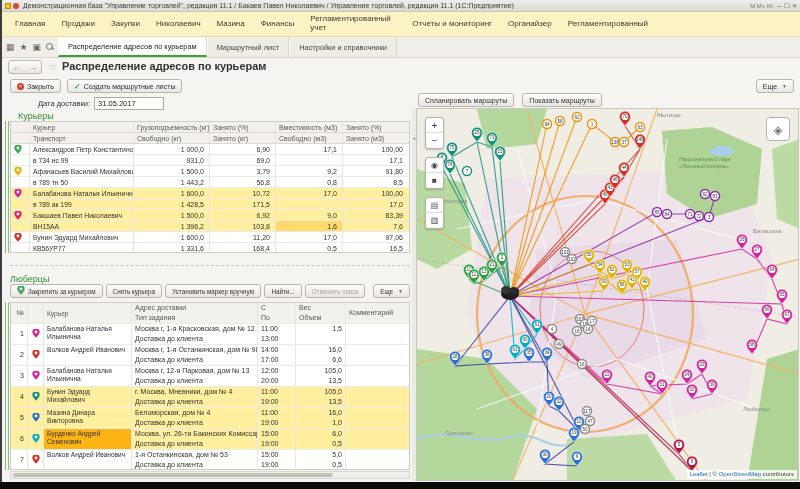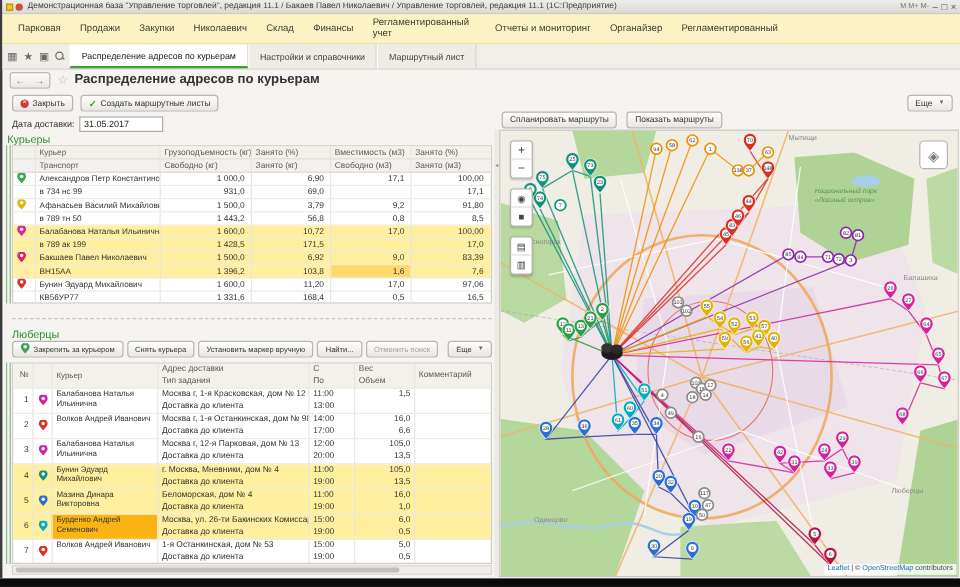--- a/index.html
+++ b/index.html
@@ -38,21 +38,21 @@
 
   .btn{display:inline-flex;align-items:center;gap:3px;height:14px;background:linear-gradient(#fefefe,#e9e6e1);border:1px solid #b8b5af;border-radius:3px;font-size:7px;color:#333;padding:0 6px;white-space:nowrap;}
   .btn.disabled{color:#a6a39d;}
   .btnrow{position:absolute;left:8px;top:79px;display:flex;gap:6px;}
   .ico-close{width:7px;height:7px;border-radius:50%;background:#d23b2e;color:#fff;font-size:6px;line-height:7px;text-align:center;flex:none;}
   .ico-check{color:#3a9e35;font-size:8px;font-weight:bold;flex:none;}
   .more-top{position:absolute;right:6px;top:79px;}
   .arr{font-size:5px;color:#666;margin-left:2px;}
 
   .daterow{position:absolute;left:8px;top:97px;display:flex;align-items:center;gap:4px;}
-  .datelabel{font-size:7.5px;color:#333;}
+  .datelabel{font-size:7.5px;color:#333;margin-left:28px;}
   .dateinput{width:70px;height:13px;background:#fff;border:1px solid #aeaba5;font-size:7.5px;color:#222;padding:0 3px;}
 
   .mapbtns{position:absolute;left:416px;top:93px;display:flex;gap:8px;}
 
   
   .seclabel{position:absolute;font-size:9px;color:#2f8f2f;}
   .greenbar{position:absolute;width:4px;border-left:1px solid #86bb86;border-right:1px solid #86bb86;}
 
   .tbl{position:absolute;background:#fff;border:1px solid #cfccc6;font-size:7px;color:#333;overflow:hidden;}
   .t-line{display:flex;height:11px;line-height:11px;border-bottom:1px solid #edebe6;}
@@ -106,43 +106,43 @@
       <span class="ttl">Демонстрационная база "Управление торговлей", редакция 11.1 / Бакаев Павел Николаевич / Управление торговлей, редакция 11.1 (1С:Предприятие)</span>
       <span class="winctl">
         <span class="mico">М М+ М-</span>
         <span>–</span>
         <span>□</span>
         <span>×</span>
       </span>
     </div>
 
     <div class="menubar">
-        <div class="menu-item">Парковая</div>
+        <div class="menu-item">Главная</div>
         <div class="menu-item">Продажи</div>
         <div class="menu-item">Закупки</div>
         <div class="menu-item">Николаевич</div>
-        <div class="menu-item">Склад</div>
+        <div class="menu-item">Мазина</div>
         <div class="menu-item">Финансы</div>
         <div class="menu-item">Регламентированный учет</div>
         <div class="menu-item">Отчеты и мониторинг</div>
         <div class="menu-item">Органайзер</div>
         <div class="menu-item">Регламентированный</div>
       </div>
 
     <div class="tabbar">
       <div class="tabicons">
         <span class="tic">▦</span>
         <span class="tic">★</span>
         <span class="tic">▣</span>
         <span class="ic-mag"></span>
       </div>
       <div style="display:flex">
           <div class="tab active">Распределение адресов по курьерам</div>
+          <div class="tab">Маршрутный лист</div>
           <div class="tab">Настройки и справочники</div>
-          <div class="tab">Маршрутный лист</div>
         </div>
     </div>
 
     <div class="navrow">
       <div class="navbtns">
         <span>←</span>
         <span>→</span>
       </div>
       <span class="fav">☆</span>
       <span class="pagetitle">Распределение адресов по курьерам</span>
@@ -170,21 +170,21 @@
 
     <div class="mapbtns">
       <span class="btn">
           <span>Спланировать маршруты</span>
         </span>
       <span class="btn">
           <span>Показать маршруты</span>
         </span>
     </div>
 
-    <div class="seclabel" style="left:4px;top:111px">Курьеры</div>
+    <div class="seclabel" style="left:16px;top:111px">Курьеры</div>
     <div class="greenbar" style="left:3px;top:121px;height:132px"></div>
     <div class="tbl" style="left:8px;top:121px;width:400px;height:132px">
         <div class="t-line hdr">
           <span class="cc0"></span>
           <span class="cc1">Курьер</span>
           <span class="cc2">Грузоподъемность (кг)</span>
           <span class="cc3">Занято (%)</span>
           <span class="cc4">Вместимость (м3)</span>
           <span class="cc5">Занято (%)</span>
         </div>

